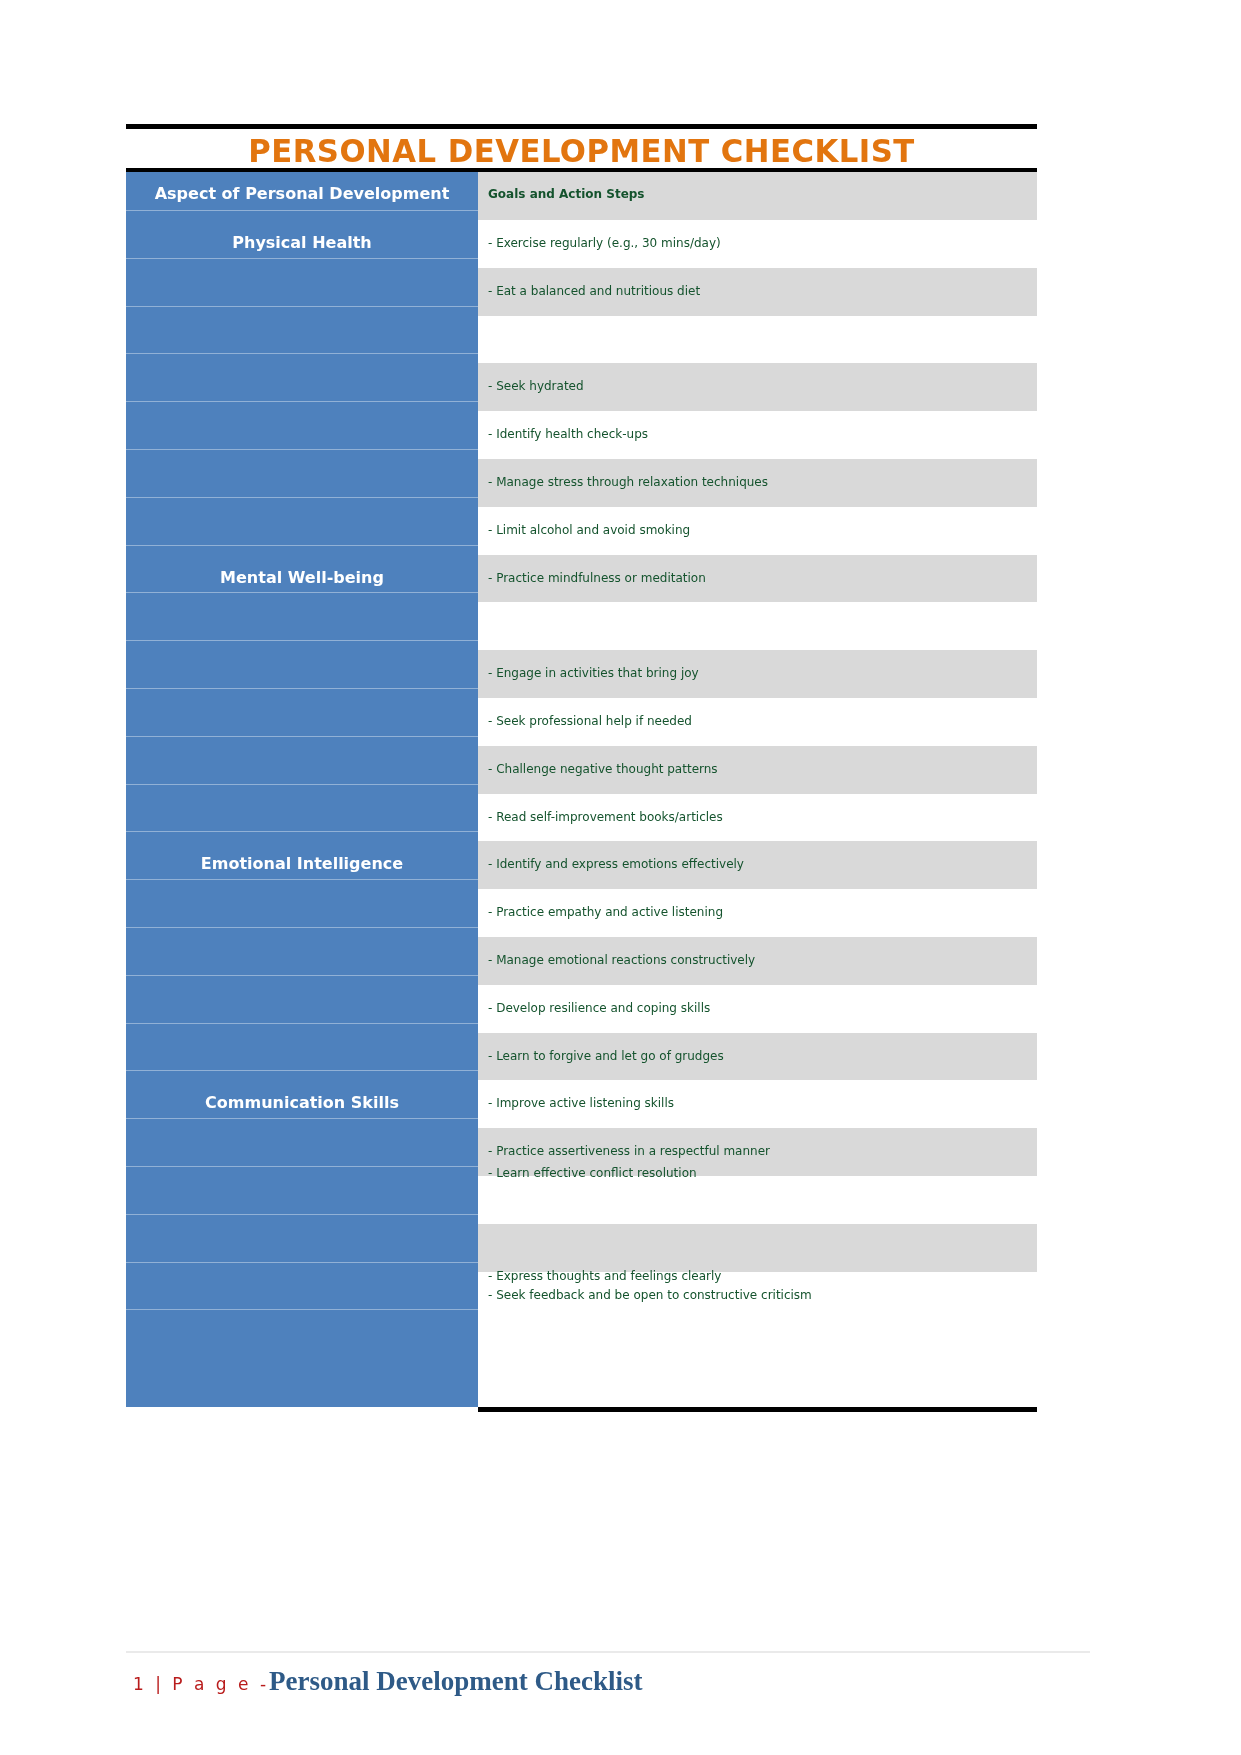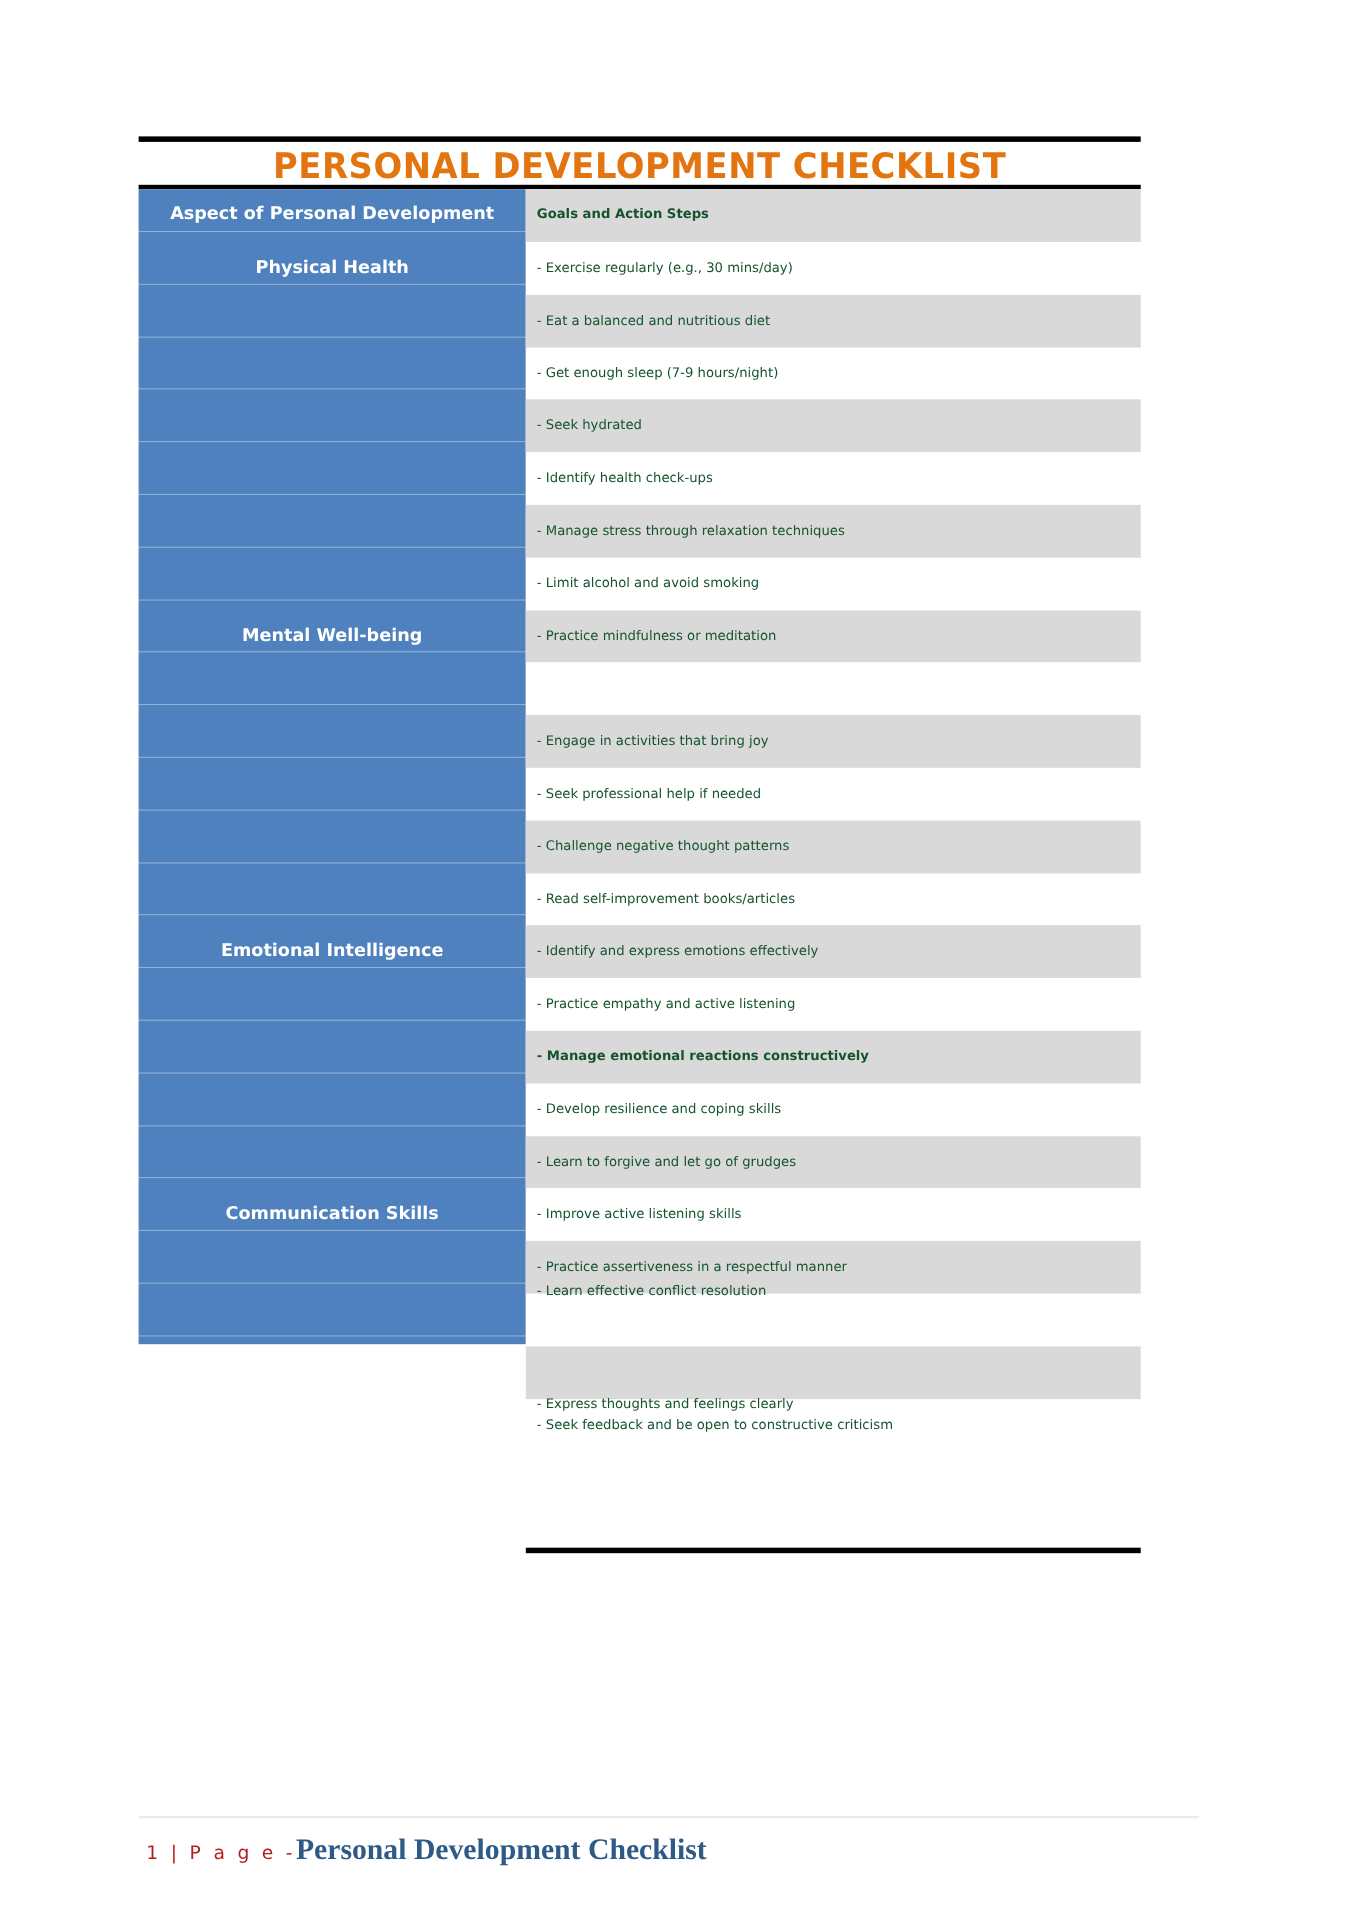--- a/index.html
+++ b/index.html
@@ -68,22 +68,23 @@
     width: 911px;
     height: 1239px;
   }
 
   
   .aspect-col {
     position: absolute;
     left: 0;
     top: 0;
     width: 352px;
-    height: 1050px;
+    height: 1235px;
     background: #4E81BD;
+    padding-left: 48px;
   }
   
   .aspect-sep {
     position: absolute;
     left: 0;
     width: 352px;
     height: 1px;
     background: rgba(255,255,255,0.38);
   }
   
@@ -213,40 +214,39 @@
         <div class="aspect-label" style="top: 682.4px;">Emotional Intelligence</div>
         <div class="aspect-label" style="top: 921.4px;">Communication Skills</div>
       </div>
 
     <div class="goals-col">
         <div class="band" style="top: 0px; height: 48px;"></div>
         <div class="goal-text header" style="top: 12px;">Goals and Action Steps</div>
         <div class="goal-text" style="top: 61px;">- Exercise regularly (e.g., 30 mins/day)</div>
         <div class="band" style="top: 95.8px; height: 47.8px;"></div>
         <div class="goal-text" style="top: 108.8px;">- Eat a balanced and nutritious diet</div>
-        <div class="goal-text" style="top: 156.6px;">- Get enough sleep (7-9 hours/night)</div>
         <div class="band" style="top: 191.4px; height: 47.8px;"></div>
         <div class="goal-text" style="top: 204.4px;">- Seek hydrated</div>
         <div class="goal-text" style="top: 252.2px;">- Identify health check-ups</div>
         <div class="band" style="top: 287px; height: 47.8px;"></div>
         <div class="goal-text" style="top: 300px;">- Manage stress through relaxation techniques</div>
         <div class="goal-text" style="top: 347.8px;">- Limit alcohol and avoid smoking</div>
         <div class="band" style="top: 382.6px; height: 47.8px;"></div>
         <div class="goal-text" style="top: 395.6px;">- Practice mindfulness or meditation</div>
         <div class="band" style="top: 478.2px; height: 47.8px;"></div>
         <div class="goal-text" style="top: 491.2px;">- Engage in activities that bring joy</div>
         <div class="goal-text" style="top: 539px;">- Seek professional help if needed</div>
         <div class="band" style="top: 573.8px; height: 47.8px;"></div>
         <div class="goal-text" style="top: 586.8px;">- Challenge negative thought patterns</div>
         <div class="goal-text" style="top: 634.6px;">- Read self-improvement books/articles</div>
         <div class="band" style="top: 669.4px; height: 47.8px;"></div>
         <div class="goal-text" style="top: 682.4px;">- Identify and express emotions effectively</div>
         <div class="goal-text" style="top: 730.2px;">- Practice empathy and active listening</div>
         <div class="band" style="top: 765px; height: 47.8px;"></div>
-        <div class="goal-text" style="top: 778px; font-weight: bold;">- Manage emotional reactions constructively</div>
+        <div class="goal-text" style="top: 778px;">- Manage emotional reactions constructively</div>
         <div class="goal-text" style="top: 825.8px;">- Develop resilience and coping skills</div>
         <div class="band" style="top: 860.6px; height: 47.8px;"></div>
         <div class="goal-text" style="top: 873.6px;">- Learn to forgive and let go of grudges</div>
         <div class="goal-text" style="top: 921.4px;">- Improve active listening skills</div>
         <div class="band" style="top: 956.2px; height: 47.8px;"></div>
         <div class="goal-text" style="top: 969.2px;">- Practice assertiveness in a respectful manner</div>
         <div class="goal-text" style="top: 991px;">- Learn effective conflict resolution</div>
         <div class="band" style="top: 1051.8px; height: 47.8px;"></div>
         <div class="goal-text" style="top: 1094px;">- Express thoughts and feelings clearly</div>
         <div class="goal-text" style="top: 1112.6px;">- Seek feedback and be open to constructive criticism</div>

